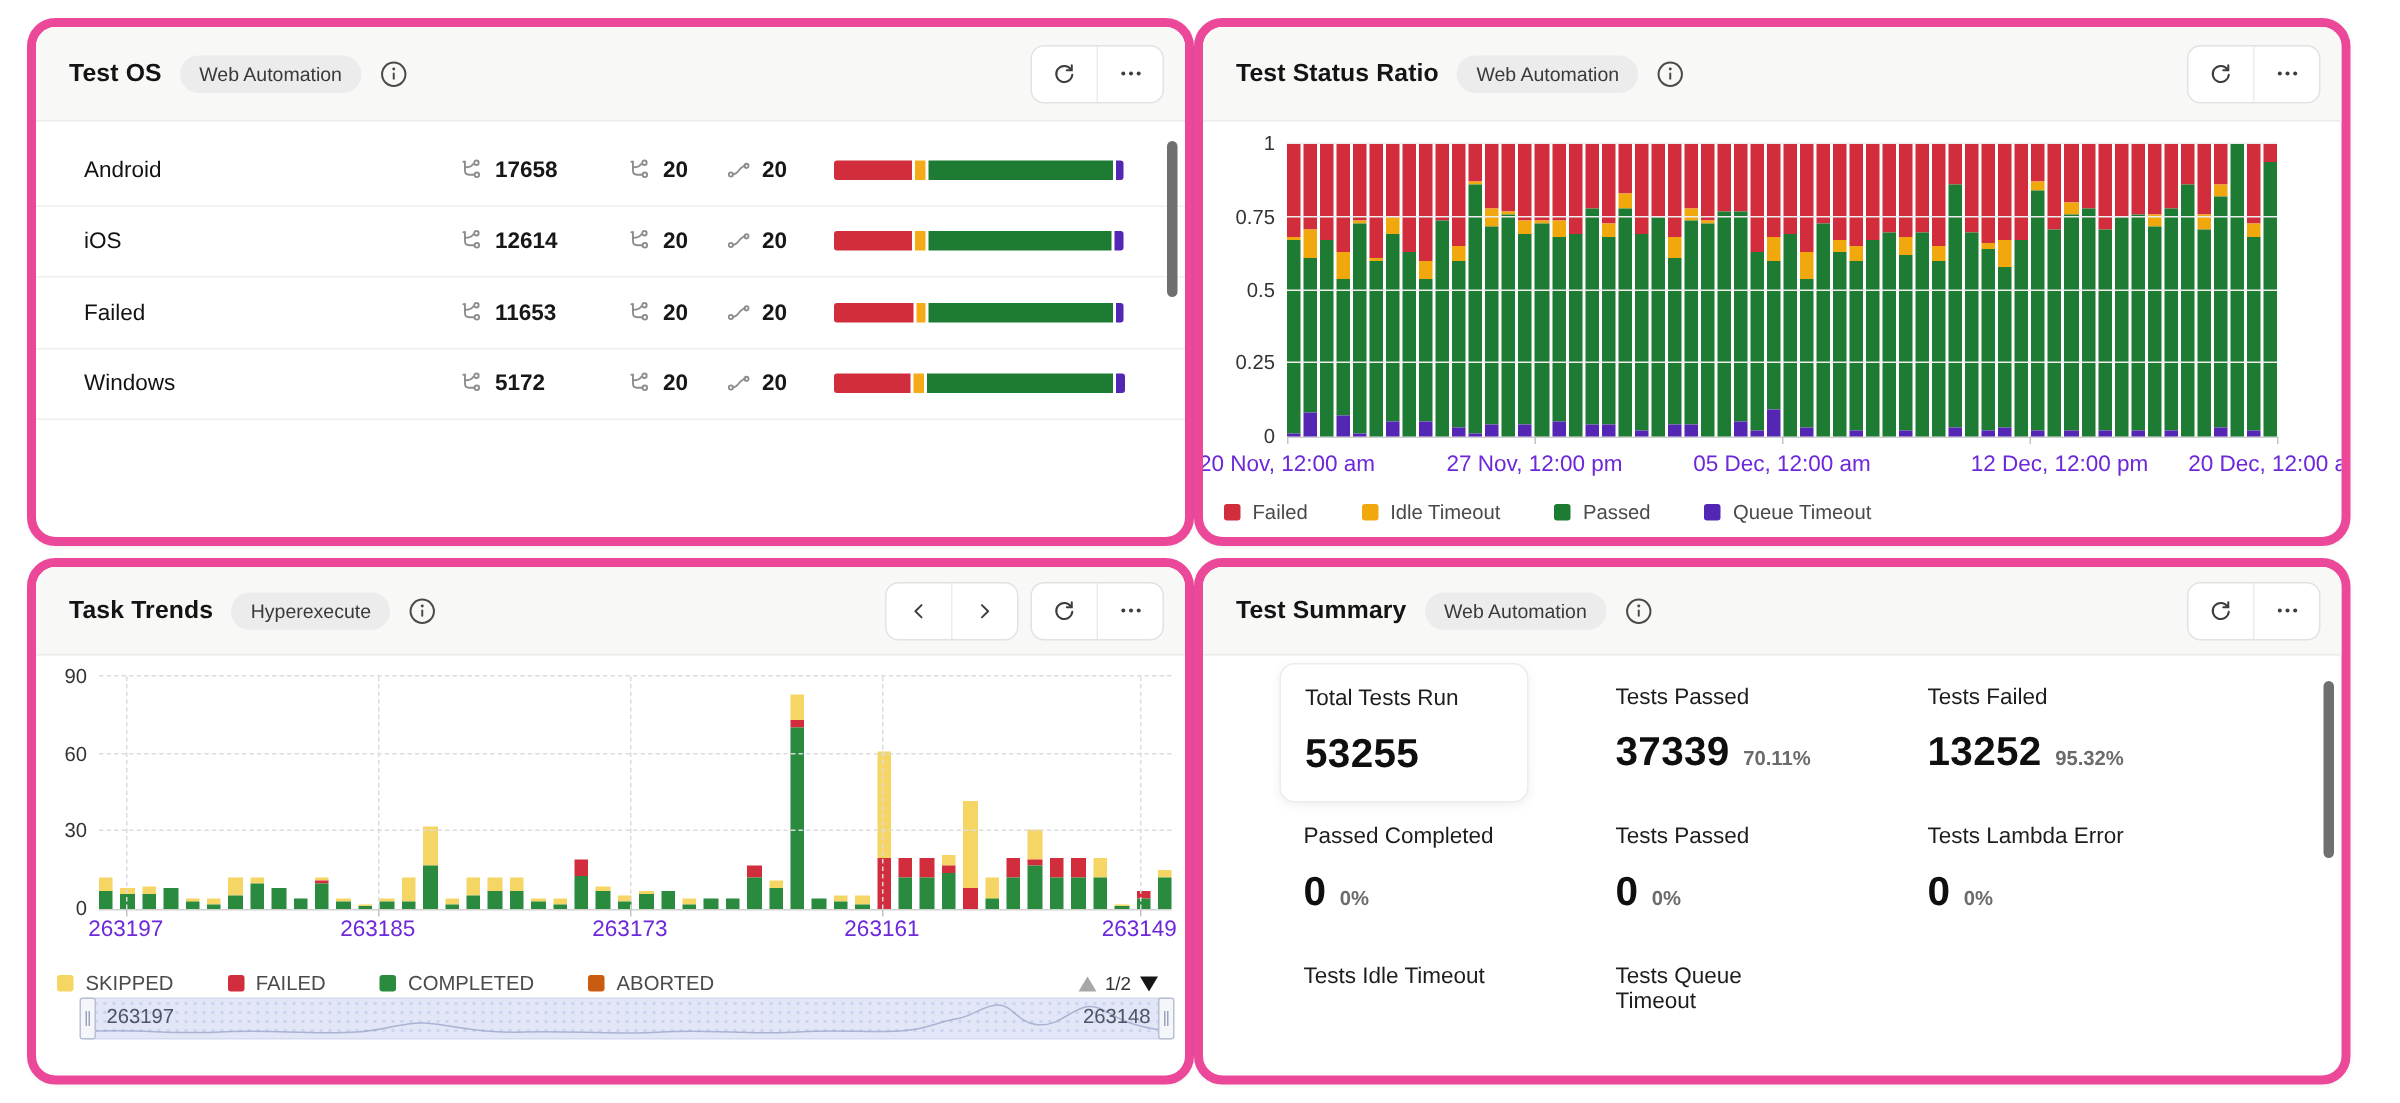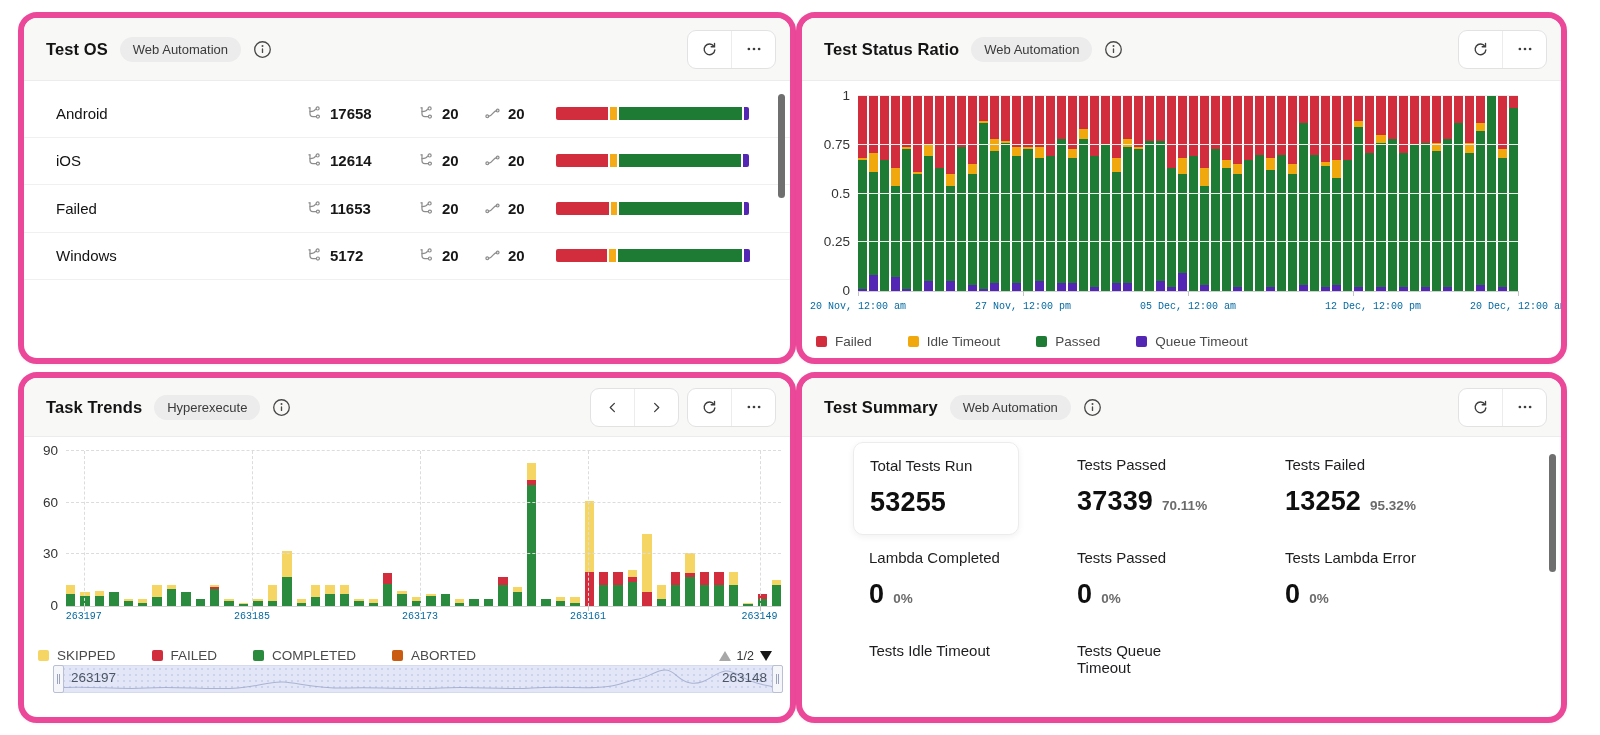--- a/index.html
+++ b/index.html
@@ -46,21 +46,21 @@
   .ratio-plot{position:absolute;left:56px;top:78px;width:660px;height:195px;border-bottom:1px solid #cfcfcf;}
   .hgrid{position:absolute;left:0;right:0;height:0;border-top:1px solid #ededed;}
   .ratio-bars{position:absolute;left:0;right:0;top:0;bottom:0;display:flex;gap:2px;}
   .rbar{flex:1;height:100%;display:flex;flex-direction:column;}
   .rseg{width:100%;}
   #ratio-ylabels{position:absolute;left:6px;top:78px;width:42px;height:195px;}
   .ytick{position:absolute;right:0;width:100%;text-align:right;font-size:13.5px;color:#333;line-height:14px;}
   .xtickmark{position:absolute;bottom:-5px;width:1px;height:5px;background:#c4c4c4;}
   #ratio-xlabels,#trend-xlabels{position:absolute;height:17px;}
   #ratio-xlabels{left:56px;width:660px;top:283px;}
-  .xlab{position:absolute;transform:translateX(-50%);font-size:10px;color:#0369a1;white-space:nowrap;font-family:Liberation Mono, monospace;}
+  .xlab{position:absolute;transform:translateX(-50%);font-size:15px;color:#6d28d9;white-space:nowrap;}
   .legend{position:absolute;display:flex;gap:36px;align-items:center;}
   #ratio-legend{left:14px;top:316px;}
   .leg-item{display:flex;align-items:center;gap:8px;}
   .leg-sq{width:11px;height:11px;border-radius:2px;}
   .leg-label{font-size:13.5px;color:#4a4a4a;}
 
   
   .trend-plot{position:absolute;left:42px;top:73px;width:715px;height:155px;border-bottom:1px solid #d2d2d2;}
   .hgrid-dash{position:absolute;left:0;right:0;height:0;border-top:1px dashed #dcdcdc;}
   .vgrid-dash{position:absolute;top:0;bottom:0;width:0;border-left:1px dashed #dcdcdc;}
@@ -1098,21 +1098,21 @@
           </div>
         </div>
         <div class="ts-cell">
           <div class="ts-label">Tests Failed</div>
           <div class="ts-value-row">
             <div class="ts-value">13252</div>
             <div class="ts-pct">95.32%</div>
           </div>
         </div>
         <div class="ts-cell">
-          <div class="ts-label">Lambda Completed</div>
+          <div class="ts-label">Passed Completed</div>
           <div class="ts-value-row">
             <div class="ts-value">0</div>
             <div class="ts-pct">0%</div>
           </div>
         </div>
         <div class="ts-cell">
           <div class="ts-label">Tests Passed</div>
           <div class="ts-value-row">
             <div class="ts-value">0</div>
             <div class="ts-pct">0%</div>

